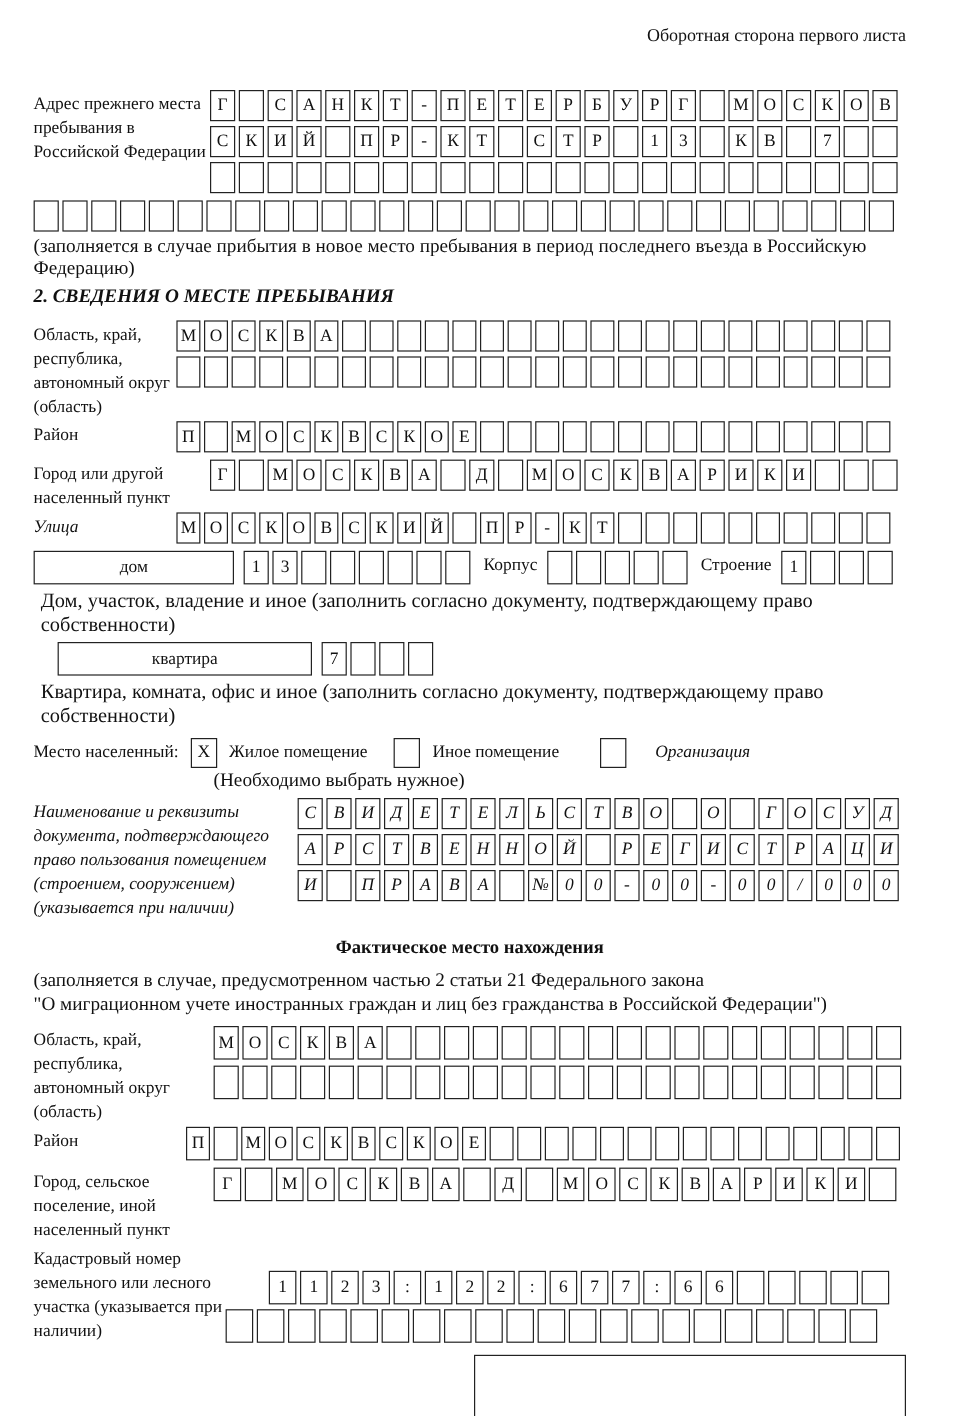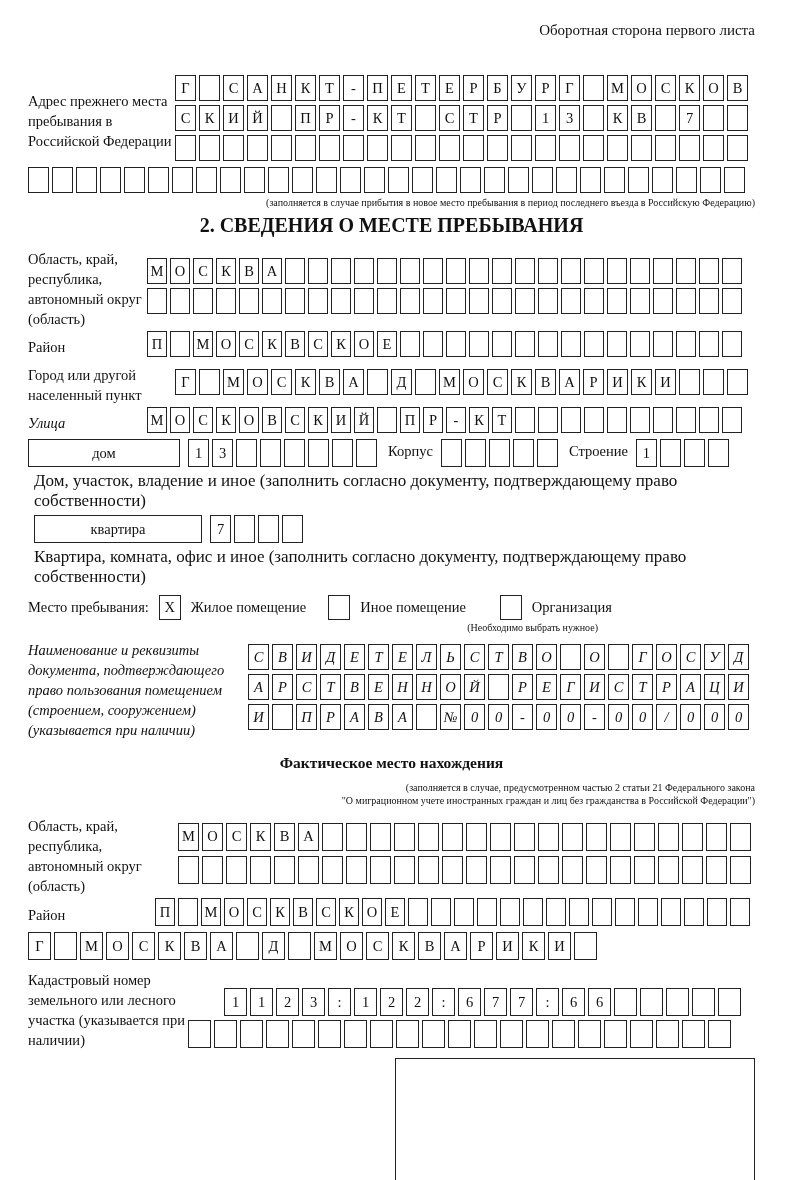--- a/index.html
+++ b/index.html
@@ -4,38 +4,38 @@
 <style>
   html,body{margin:0;padding:0;background:#fff;}
   body{
     width:800px;height:1180px;overflow:hidden;
     font-family:"Liberation Serif","DejaVu Serif",serif;
     color:#111;
   }
   .page{padding:12px 45px 0 28px;width:727px;}
   .hdr-note{text-align:right;font-size:15px;margin:10px 0 36px 0;}
   
-  .frow{display:flex;align-items:center;margin-bottom:2px;}
+  .frow{display:flex;align-items:flex-start;margin-bottom:2px;}
   .flabel{font-size:14.5px;line-height:1.38;flex:0 0 auto;padding-top:2px;}
   .fboxes{flex:1 1 auto;}
   
   .cellrow{display:flex;margin-bottom:4px;}
   .cell{
     box-sizing:border-box;flex:0 0 auto;
     width:21px;height:26px;margin-right:3px;
     border:1.6px solid #222;background:#fff;
     display:flex;align-items:center;justify-content:center;
     font-size:14.5px;font-weight:normal;
   }
   .w20 .cell{width:20px;}
   .w23 .cell{width:23px;height:28px;}
   .h28 .cell{height:28px;}
   .caption{font-size:17px;margin:0 0 4px 0;}
-  .caption-center{font-size:10px;text-align:right;margin:0 0 5px 0;}
-  .sec-title{font-size:20px;font-weight:bold;text-align:center;margin:6px 0 10px 0;}
+  .caption-center{font-size:16px;text-align:left;margin:0 0 5px 0;}
+  .sec-title{font-size:16px;font-weight:bold;text-align:left;margin:6px 0 10px 0;font-style:italic;}
   .sub-title{font-size:15.5px;font-weight:bold;text-align:center;margin:14px 0 10px 0;}
   .wide-box{
     box-sizing:border-box;border:1.6px solid #222;height:28px;
     display:flex;align-items:center;justify-content:center;font-size:14.5px;
   }
   .inline-lab{font-size:14.5px;padding:4px 8px 0 8px;white-space:nowrap;}
   .comp-row{display:flex;align-items:flex-start;margin:2px 0 4px 0;}
   .chk-row{display:flex;align-items:center;margin:8px 0 2px 0;font-size:14.5px;}
   .chk-box{
     box-sizing:border-box;width:22px;height:25px;border:1.6px solid #222;
@@ -330,21 +330,21 @@
           <span class="cell"></span>
           <span class="cell"></span>
           <span class="cell"></span>
           <span class="cell"></span>
           <span class="cell"></span>
         </div>
     </div>
   </div>
 
   <div class="comp-row">
-    <div class="wide-box" style="width:152px;">дом</div>
+    <div class="wide-box" style="width:167px;">дом</div>
     <div class="cellrow h28" style="margin:0 0 0 8px;">
         <span class="cell">1</span>
         <span class="cell">3</span>
         <span class="cell"></span>
         <span class="cell"></span>
         <span class="cell"></span>
         <span class="cell"></span>
         <span class="cell"></span>
         <span class="cell"></span>
       </div>
@@ -360,38 +360,38 @@
     <div class="cellrow h28" style="margin:0;">
         <span class="cell">1</span>
         <span class="cell"></span>
         <span class="cell"></span>
         <span class="cell"></span>
       </div>
   </div>
   <div class="caption" style="margin-left:6px;">Дом, участок, владение и иное (заполнить согласно документу, подтверждающему право собственности)</div>
 
   <div class="comp-row">
-    <div class="wide-box" style="width:168px;margin-left:6px;">квартира</div>
+    <div class="wide-box" style="width:212px;margin-left:20px;">квартира</div>
     <div class="cellrow h28" style="margin:0 0 0 8px;">
         <span class="cell">7</span>
         <span class="cell"></span>
         <span class="cell"></span>
         <span class="cell"></span>
       </div>
   </div>
   <div class="caption" style="margin-left:6px;">Квартира, комната, офис и иное (заполнить согласно документу, подтверждающему право собственности)</div>
 
   <div class="chk-row">
-    <span>Место пребывания:</span>
+    <span>Место населенный:</span>
     <span class="chk-box">X</span>
     <span>Жилое помещение</span>
     <span class="chk-box" style="margin-left:22px;"></span>
     <span>Иное помещение</span>
     <span class="chk-box" style="margin-left:34px;"></span>
-    <span style="">Организация</span>
+    <span style="margin-left:14px;font-style:italic;">Организация</span>
   </div>
   <div class="caption-center" style="width:420px;margin-left:150px;">(Необходимо выбрать нужное)</div>
 
   <div class="frow mt2">
     <div class="flabel" style="width:220px;">Наименование и реквизиты документа, подтверждающего право пользования помещением (строением, сооружением) (указывается при наличии)</div>
     <div class="fboxes">
       <div class="cellrow">
           <span class="cell">С</span>
           <span class="cell">В</span>
           <span class="cell">И</span>
@@ -553,20 +553,21 @@
           <span class="cell"></span>
           <span class="cell"></span>
           <span class="cell"></span>
           <span class="cell"></span>
           <span class="cell"></span>
         </div>
     </div>
   </div>
 
   <div class="frow">
+    <div class="flabel" style="width:150px;">Город, сельское поселение, иной населенный пункт</div>
     <div class="fboxes">
       <div class="cellrow w23">
           <span class="cell">Г</span>
           <span class="cell"></span>
           <span class="cell">М</span>
           <span class="cell">О</span>
           <span class="cell">С</span>
           <span class="cell">К</span>
           <span class="cell">В</span>
           <span class="cell">А</span>

